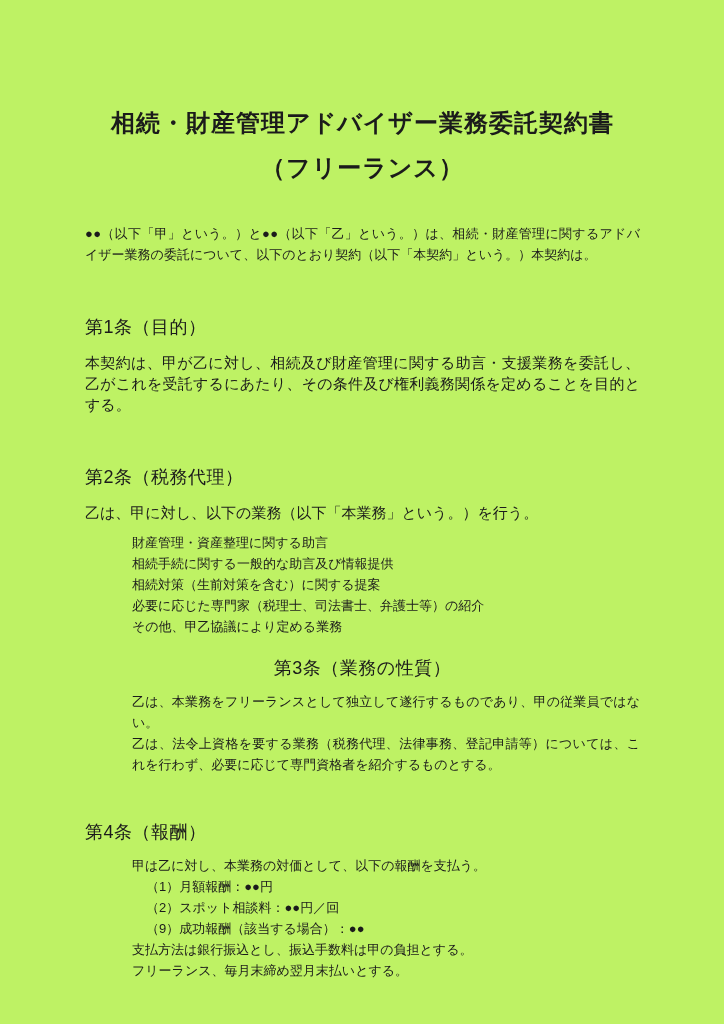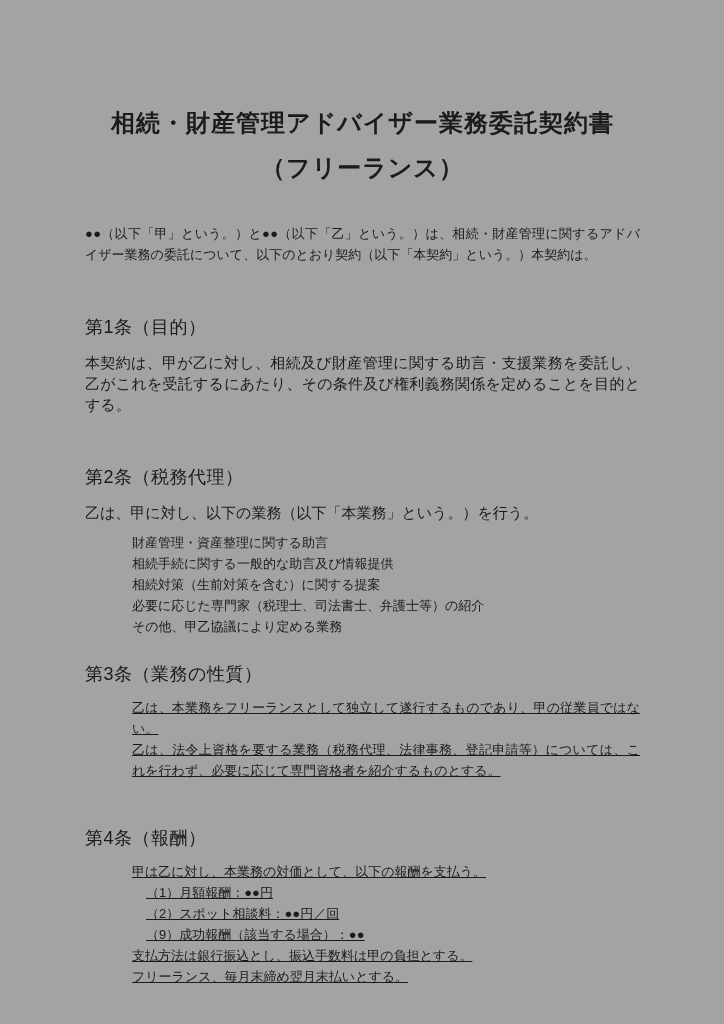--- a/index.html
+++ b/index.html
@@ -11,21 +11,21 @@
     width: 724px;
     height: 1024px;
     overflow: hidden;
     font-family: "Liberation Sans", "DejaVu Sans", sans-serif;
     color: #1b1b1b;
   }
   .page {
     position: relative;
     width: 724px;
     height: 1024px;
-    background: #a3a3a3;
+    background: #bef264;
     box-sizing: border-box;
     padding: 0 84px 0 85px;
   }
   .doc-title {
     margin: 0;
     padding-top: 100px;
     text-align: center;
     font-size: 24px;
     font-weight: bold;
     line-height: 45px;
@@ -45,21 +45,21 @@
   }
   .article-heading {
     margin: 0;
     font-size: 18px;
     font-weight: normal;
     line-height: 26px;
     letter-spacing: 0.5px;
   }
   .a1 .article-heading { margin-top: 49px; }
   .a2 .article-heading { margin-top: 49px; }
-  .a3 .article-heading { margin-top: 24px; }
+  .a3 .article-heading { margin-top: 18px; text-align: center; }
   .a4 .article-heading { margin-top: 44px; }
   .article-body {
     margin: 12px 0 0 0;
     font-size: 15px;
     line-height: 21px;
     text-align: justify;
   }
   .plain-list {
     margin: 9px 0 0 0;
     padding: 0 0 0 47px;
@@ -69,29 +69,27 @@
   }
   .indented-block {
     margin: 10px 0 0 0;
     padding-left: 47px;
     font-size: 13px;
     line-height: 21px;
   }
   .indented-block p {
     margin: 0;
     text-align: justify;
-    text-decoration: underline;
   }
   .numbered-list {
     margin: 0;
     padding: 0 0 0 14px;
     list-style: none;
     font-size: 13px;
     line-height: 21px;
-    text-decoration: underline;
   }
 </style>
 </head>
 <body>
 
 <div class="page">
 
   <h1 class="doc-title">
     <span class="line">相続・財産管理アドバイザー業務委託契約書</span>
     <span class="line">（フリーランス）</span>

